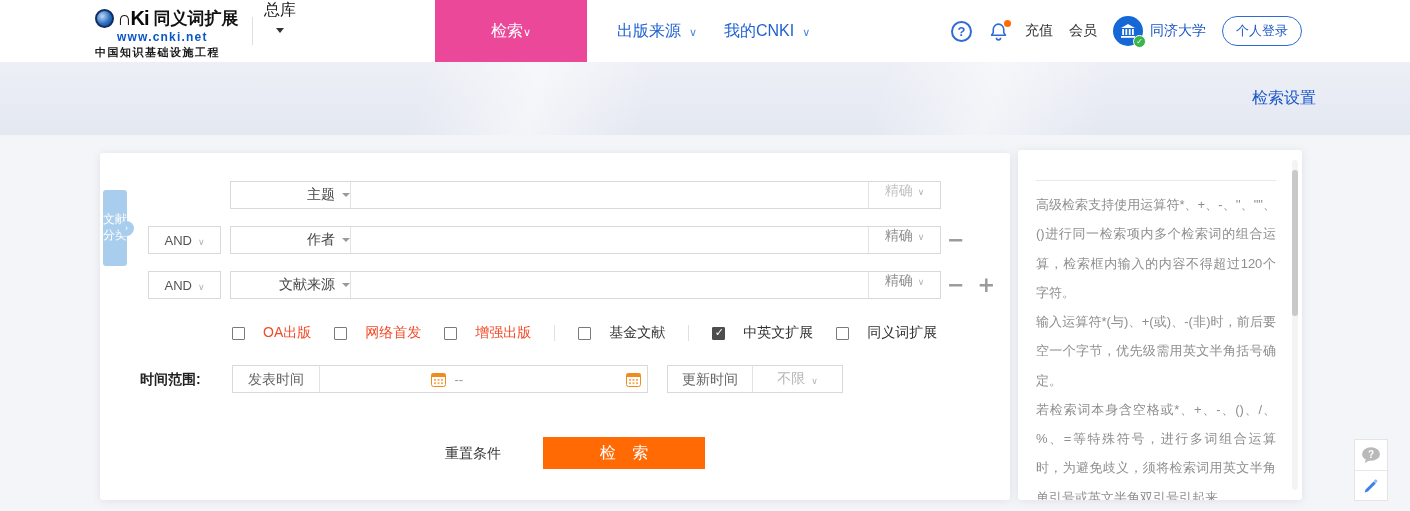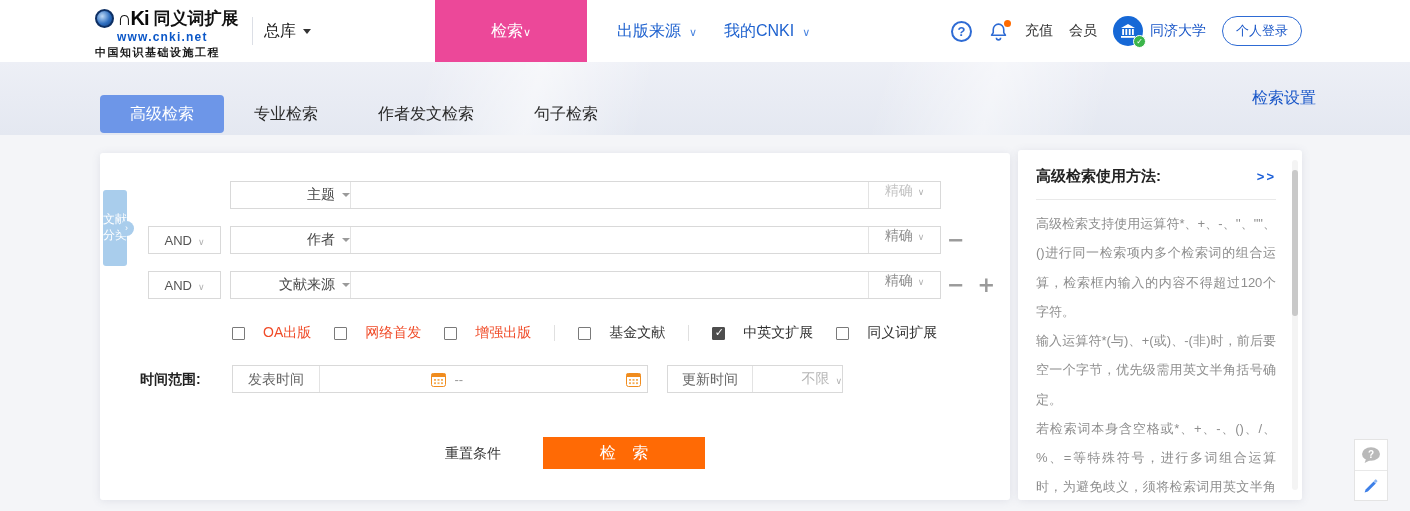--- a/index.html
+++ b/index.html
@@ -9,21 +9,21 @@
   
   .topbar { position:absolute; top:0; left:0; width:100%; height:62px; background:#fff; }
   .logo-wrap { position:absolute; left:95px; top:7px; display:flex; flex-direction:column; line-height:1.15; }
   .logo-line1 { display:flex; align-items:center; gap:3px; }
   .globe { width:19px; height:19px; border-radius:50%; background:radial-gradient(circle at 35% 35%, #bcd8f5, #2f6fc0 55%, #0c3b7e); border:2px solid #0d2f63; }
   .brand { font-size:20px; font-weight:900; color:#0a0a0a; letter-spacing:-1px; }
   .brand-cn { font-size:17px; font-weight:700; color:#111; margin-left:2px; font-family:"Liberation Serif","DejaVu Serif",serif; }
   .logo-url { font-size:12px; font-weight:700; color:#0b57c8; letter-spacing:1.2px; margin:1px 0 1px 22px; }
   .logo-slogan { font-size:11px; font-weight:700; color:#1a1a1a; letter-spacing:1.5px; }
   .top-divider { position:absolute; left:252px; top:17px; width:1px; height:28px; background:#dcdfe6; }
-  .hub { position:absolute; left:264px; top:0; height:62px; display:flex; align-items:center; gap:7px; font-size:16px; color:#222; cursor:pointer; }
+  .hub { position:absolute; left:264px; top:0; height:62px; display:flex; align-items:center; gap:7px; font-size:16px; color:#222; cursor:pointer;flex-direction:column; }
   .tri-dark { width:0; height:0; border-left:4px solid transparent; border-right:4px solid transparent; border-top:5px solid #333; }
 
   .nav-active { position:absolute; left:435px; top:0; width:152px; height:62px; background:#ec4899; color:#fff; display:flex; align-items:center; justify-content:center; gap:0; font-size:16px; cursor:pointer; }
   .nav-item { position:absolute; top:0; height:62px; display:flex; align-items:center; gap:8px; font-size:16px; color:#1f62cf; cursor:pointer; }
   .chev-w::after { content:"∨"; font-size:11px; color:#fff; }
   .chev-b::after { content:"∨"; font-size:11px; color:#4a85e0; }
   .nav-pub { left:617px; }
   .nav-my  { left:724px; }
 
   .top-right { position:absolute; right:108px; top:0; height:62px; display:flex; align-items:center; gap:16px; }
@@ -77,21 +77,21 @@
   .time-row { position:absolute; left:0; top:212px; width:100%; height:28px; }
   .time-label { position:absolute; left:40px; line-height:28px; font-size:14px; font-weight:700; color:#222; }
   .date-box { position:absolute; left:132px; width:416px; height:28px; border:1px solid #d9d9d9; background:#fff; display:flex; align-items:center; }
   .date-type { padding:0 15px; font-size:14px; color:#666; height:100%; line-height:26px; border-right:1px solid #e3e3e3; cursor:pointer; }
   .date-input { flex:1; min-width:0; height:100%; border:none; outline:none; padding:0 8px; font-size:13px; }
   .date-input.second { flex:1.5; }
   .range-sep { color:#999; font-size:13px; margin:0 5px 0 3px; }
   .cal-icon { flex:none; margin-right:6px; cursor:pointer; display:flex; }
   .update-box { position:absolute; left:567px; width:176px; height:28px; border:1px solid #d9d9d9; background:#fff; display:flex; align-items:center; }
   .update-label { padding:0 14px; font-size:14px; color:#666; height:100%; line-height:26px; border-right:1px solid #e3e3e3; cursor:pointer; }
-  .update-value { flex:1; display:flex; align-items:center; justify-content:flex-end; gap:6px; font-size:14px; color:#b5b5b5; cursor:pointer; }
+  .update-value { flex:1; display:flex; align-items:center; justify-content:center; gap:6px; font-size:14px; color:#b5b5b5; cursor:pointer; }
 
   .btn-row { position:absolute; left:0; top:284px; width:100%; height:32px; }
   .reset-link { position:absolute; left:345px; line-height:32px; font-size:14px; color:#333; cursor:pointer; }
   .submit-btn { position:absolute; left:443px; width:162px; height:32px; background:#ff6a05; color:#fff; border:none; font-size:16px; letter-spacing:6px; text-indent:6px; cursor:pointer; }
 
   
   .help-card { position:absolute; left:1018px; top:150px; width:284px; height:350px; background:#fff; border-radius:3px; box-shadow:0 1px 8px rgba(90,100,130,.13); overflow:hidden; }
   .help-inner { padding:17px 26px 0 18px; }
   .help-head { display:flex; justify-content:space-between; align-items:center; }
   .help-title { font-size:15px; font-weight:700; color:#222; }
@@ -163,26 +163,20 @@
           </svg>
           <span class="inst-check">✓</span>
         </span>
         <span class="inst-name">同济大学</span>
       </div>
       <button class="login-btn">个人登录</button>
     </div>
   </div>
 
   <div class="band">
-    <div class="tabs">
-      <div class="tab active">高级检索</div>
-      <div class="tab">专业检索</div>
-      <div class="tab">作者发文检索</div>
-      <div class="tab">句子检索</div>
-    </div>
     <span class="search-settings">检索设置</span>
   </div>
 
   <div class="card">
     <div class="classify-tab">
       <span>文献分类</span>
       <span class="classify-bump">›</span>
     </div>
 
     <div class="srow" style="top:28px">
@@ -317,24 +311,20 @@
     </div>
 
     <div class="btn-row">
       <span class="reset-link">重置条件</span>
       <button class="submit-btn">检 索</button>
     </div>
   </div>
 
   <div class="help-card">
     <div class="help-inner">
-      <div class="help-head">
-        <span class="help-title">高级检索使用方法:</span>
-        <span class="help-more">&gt;&gt;</span>
-      </div>
       <div class="help-divider"></div>
       <p class="help-p">高级检索支持使用运算符*、+、-、''、""、()进行同一检索项内多个检索词的组合运算，检索框内输入的内容不得超过120个字符。</p>
       <p class="help-p">输入运算符*(与)、+(或)、-(非)时，前后要空一个字节，优先级需用英文半角括号确定。</p>
       <p class="help-p">若检索词本身含空格或*、+、-、()、/、%、=等特殊符号，进行多词组合运算时，为避免歧义，须将检索词用英文半角单引号或英文半角双引号引起来。</p>
 
     </div>
     <div class="help-track"></div>
     <div class="help-thumb"></div>
   </div>
 

